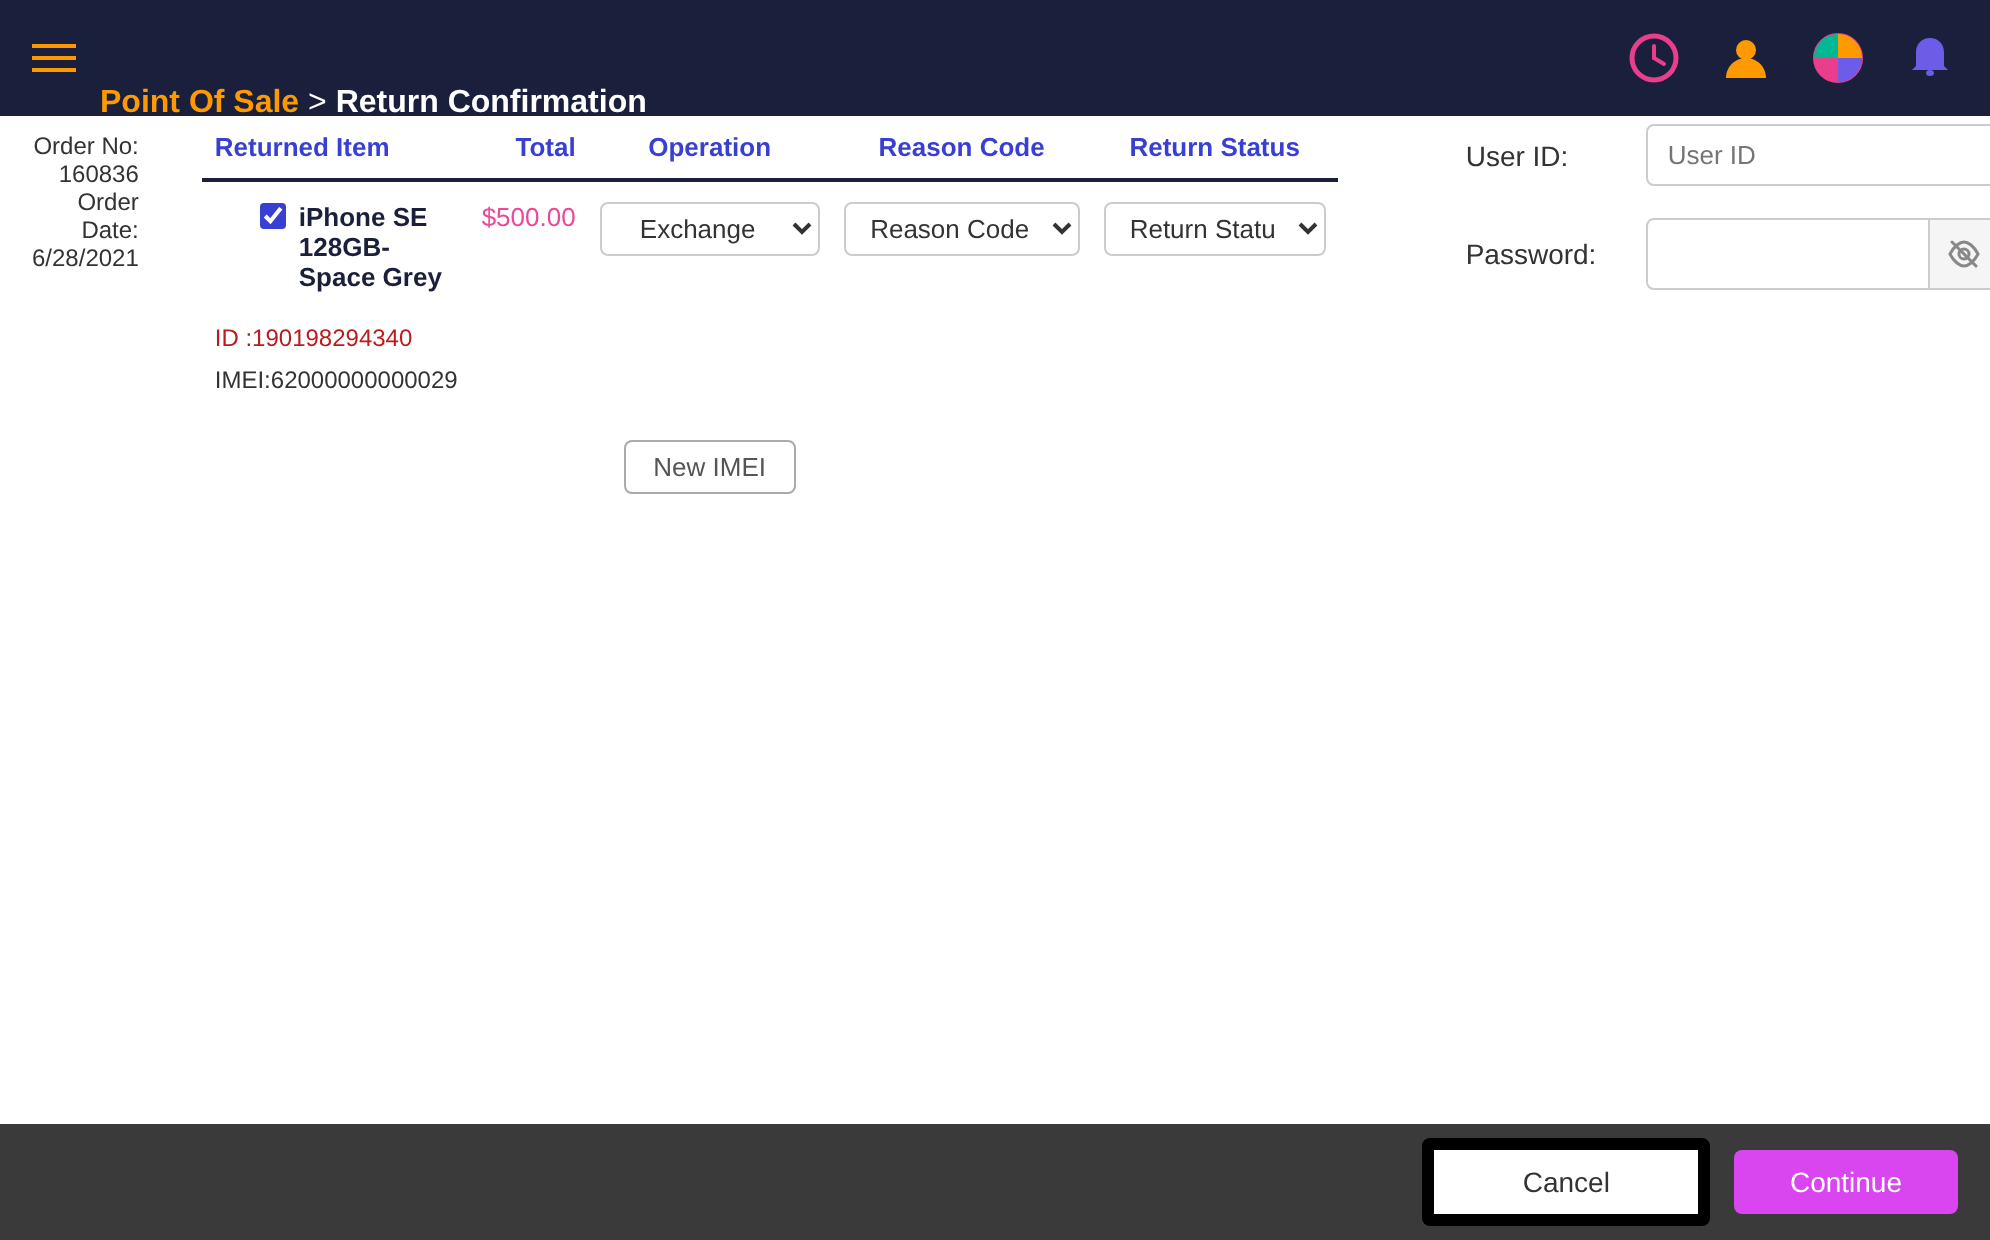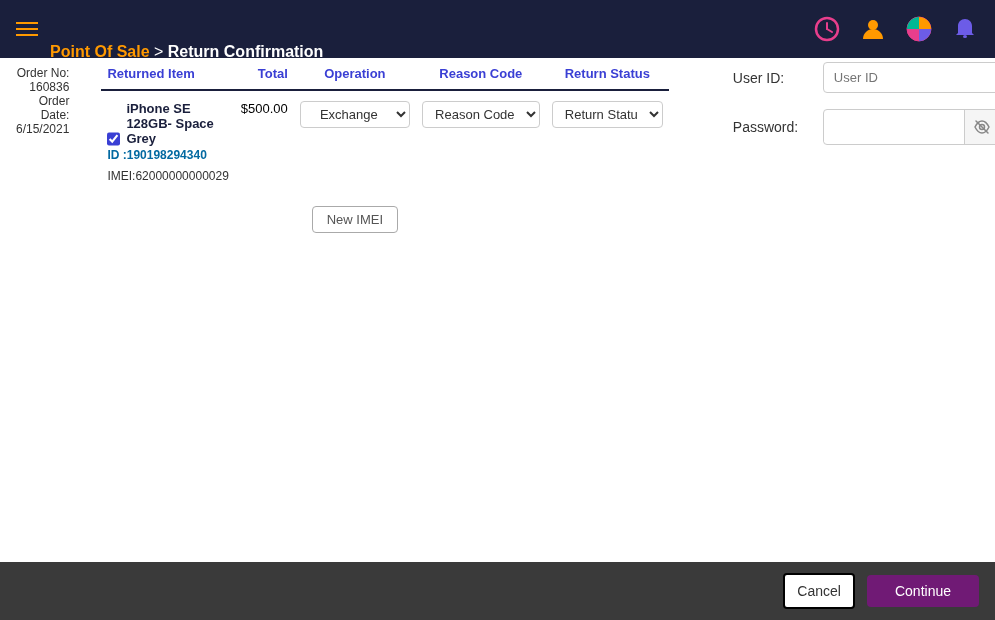--- a/index.html
+++ b/index.html
@@ -114,26 +114,27 @@
 
     .return-table tbody tr td {
       padding: 10px 6px;
       vertical-align: top;
       font-size: 13px;
     }
     .item-name {
       color: #1a1f3c;
       font-weight: bold;
       display: flex;
-      align-items: flex-end;
+      align-items: flex-start;
       gap: 6px;
-    }
-    .item-id { color: #0369a1; font-size: 12px; margin-top: 2px; font-weight: bold; }
+      margin-left: 23px;
+    }
+    .item-id { color: #b91c1c; font-size: 12px; margin-top: 16px; }
     .item-imei { color: #333; font-size: 12px; margin-top: 7px; }
-    .col-total-val { text-align: center; color: #000000; font-size: 14px; padding-top: 4px; }
+    .col-total-val { text-align: center; color: #ec4899; font-size: 14px; padding-top: 4px; }
 
     .col-operation-val, .col-reason-val, .col-status-val {
       text-align: center;
     }
     select.styled-select {
       border: 1px solid #ccc;
       border-radius: 4px;
       padding: 4px 8px;
       font-size: 13px;
       color: #333;
@@ -219,28 +220,28 @@
       display: flex;
       align-items: center;
       justify-content: flex-end;
       padding: 0 16px;
       gap: 12px;
       flex-shrink: 0;
     }
     .btn-cancel {
       background: #fff;
       color: #333;
-      border: 2px solid #000000;
-      border-radius: 4px;
-      padding: 8px 12px;
+      border: 6px solid #000000;
+      border-radius: 4px;
+      padding: 8px 44px;
       font-size: 14px;
       cursor: pointer;
     }
     .btn-continue {
-      background: #701a75;
+      background: #d946ef;
       color: #fff;
       border: none;
       border-radius: 4px;
       padding: 8px 28px;
       font-size: 14px;
       cursor: pointer;
     }
 
     
     .item-checkbox {
@@ -295,21 +296,21 @@
   </div>
 </div>
 
 <div class="main">
 
   <div class="order-info">
     <span>Order No:</span>
     <span>160836</span>
     <br>
     <span>Order Date:</span>
-    <span>6/15/2021</span>
+    <span>6/28/2021</span>
   </div>
 
   <div class="table-container">
     <table class="return-table">
       <thead>
         <tr>
           <th>Returned Item</th>
           <th class="col-total">Total</th>
           <th class="col-operation">Operation</th>
           <th class="col-reason">Reason Code</th>

